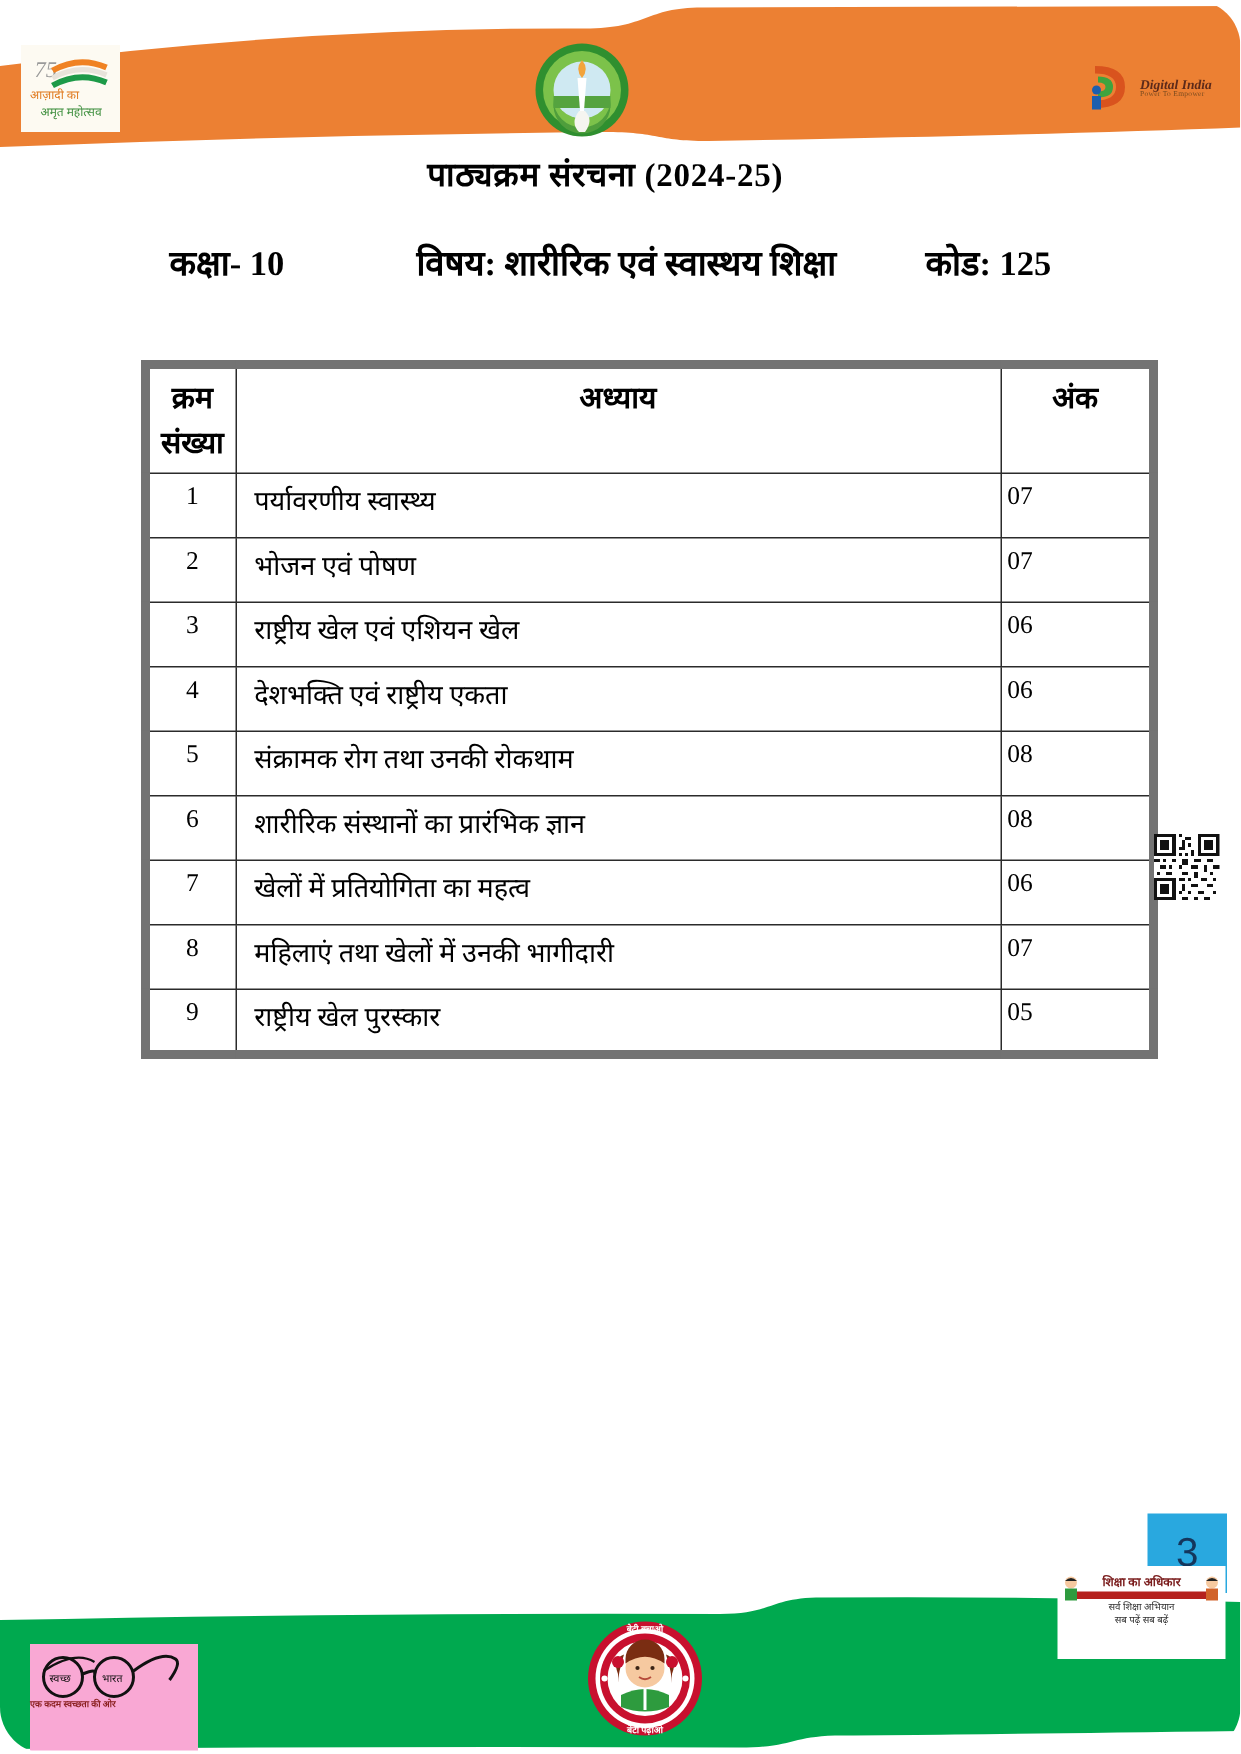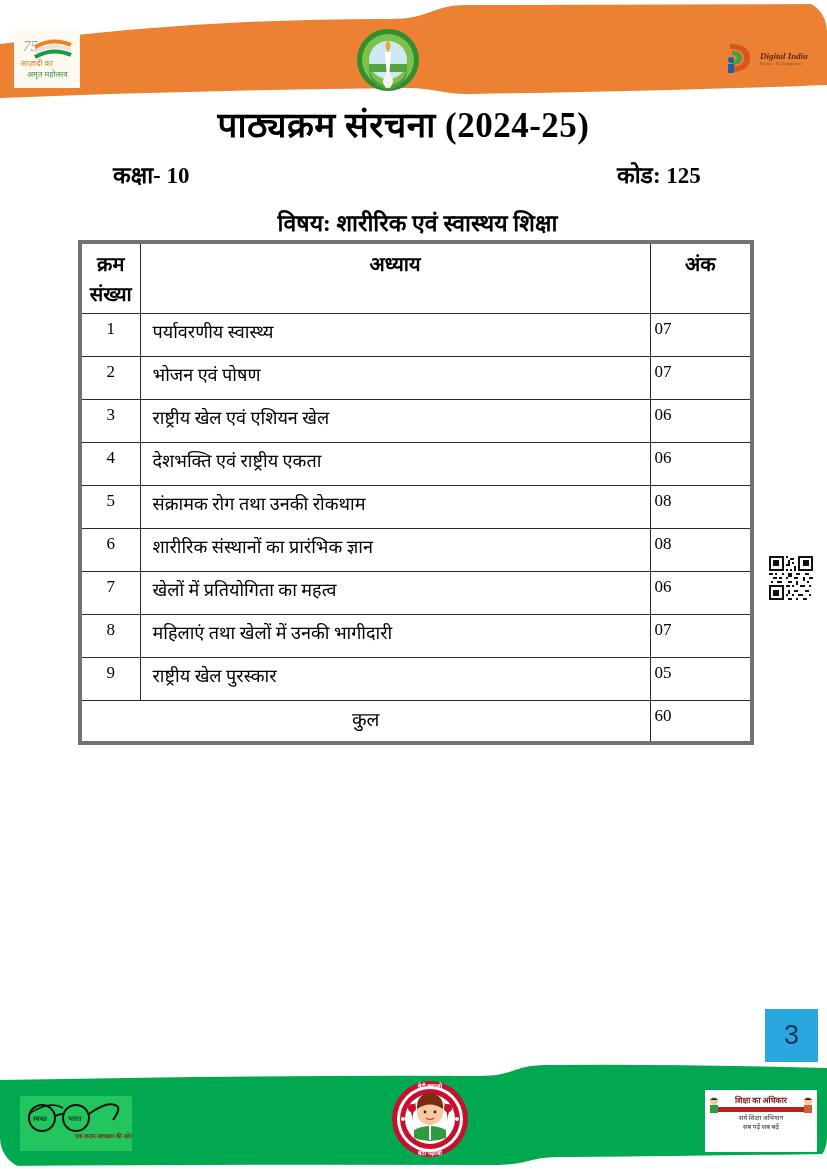--- a/index.html
+++ b/index.html
@@ -16,55 +16,55 @@
 
   
   .azadi-box{left:14px;top:30px;width:66px;height:58px;background:#fdfaf2;display:flex;align-items:center;justify-content:center;}
   .emblem{left:356px;top:26px;width:64px;height:72px;}
   .digital-india{left:726px;top:40px;width:86px;height:38px;display:flex;align-items:center;gap:8px;}
   .di-text{line-height:1.05;}
   .di-title{font-size:9px;font-weight:bold;font-style:italic;color:#5d2a1a;}
   .di-sub{font-size:5px;color:#7a4a1f;letter-spacing:.2px;}
 
   
-  .doc-title{left:0;top:100px;width:807px;text-align:center;font-size:35px;font-weight:bold;letter-spacing:.5px;}
+  .doc-title{left:0;top:100px;width:807px;text-align:center;font-size:22px;font-weight:bold;letter-spacing:.5px;}
   .meta-row{left:0;top:158px;width:827px;height:30px;font-size:23px;font-weight:bold;}
   .meta-class{position:absolute;left:113px;top:0;}
-  .meta-subject{position:absolute;left:260px;top:0;width:315px;text-align:center;margin-top:48px;}
+  .meta-subject{position:absolute;left:260px;top:0;width:315px;text-align:center;}
   .meta-code{position:absolute;left:617px;top:0;}
 
   
-  .syllabus{position:absolute;left:78px;top:240px;width:672px;border-collapse:collapse;table-layout:fixed;border:4px solid #737373;}
+  .syllabus{position:absolute;left:94px;top:240px;width:672px;border-collapse:collapse;table-layout:fixed;border:6px solid #737373;}
   .syllabus td,.syllabus th{border:1px solid #2b2b2b;vertical-align:top;padding:5px 4px 0 4px;font-weight:normal;}
   .col-sn{width:60px;}
   .col-ch{width:510px;}
   .col-mk{width:102px;}
   .syllabus thead th{font-size:20px;font-weight:bold;text-align:center;height:64px;line-height:1.5;}
   .row-data{height:43px;}
   .cell-sn{text-align:center;font-weight:bold;font-size:17px;font-family:"Liberation Serif",serif;}
   .cell-ch{font-size:18px;padding-left:12px !important;}
   .cell-mk{text-align:left;font-size:17px;}
   .row-sum{height:42px;}
   .cell-sum-label{text-align:center;font-size:19px;}
   .row-grand .cell-sum-label,.row-grand .cell-mk{font-weight:bold;font-size:20px;}
 
   
   .qr{left:769px;top:556px;width:44px;height:44px;}
 
   
   .page-num{left:765px;top:1009px;width:53px;height:53px;background:#29a8df;display:flex;align-items:center;justify-content:center;font-size:27px;color:#14365c;font-family:"Liberation Sans",sans-serif;}
 
   
-  .swachh-box{left:20px;top:1096px;width:112px;height:55px;background:#22c55e;text-align:right;padding-top:2px;box-sizing:border-box;}
+  .swachh-box{left:20px;top:1096px;width:112px;height:71px;background:#f9a8d4;text-align:left;padding-top:2px;box-sizing:border-box;}
   .swachh-tag{font-size:6px;color:#8a1f1f;font-weight:bold;margin-top:-2px;}
   .beti-wrap{left:388px;top:1078px;width:84px;height:82px;}
   .beti-text{position:absolute;width:100%;text-align:center;color:#ffffff;font-size:6px;font-weight:bold;}
   .beti-top{top:4px;}
   .beti-bottom{bottom:3px;}
-  .rte-box{left:705px;top:1090px;width:112px;height:62px;background:#ffffff;text-align:center;padding-top:4px;box-sizing:border-box;position:absolute;}
+  .rte-box{left:705px;top:1044px;width:112px;height:62px;background:#ffffff;text-align:center;padding-top:4px;box-sizing:border-box;position:absolute;}
   .rte-title{font-size:8px;font-weight:bold;color:#7a1c1c;}
   .rte-pencil{width:96px;height:5px;background:#b5211e;margin:2px auto 2px auto;border-radius:2px;}
   .rte-line{font-size:6.5px;color:#333;line-height:1.35;}
 </style>
 </head>
 <body>
 
 <div class="page">
 
   <svg class="abs ribbon-top" viewBox="0 0 827 110" preserveAspectRatio="none">
@@ -165,24 +165,20 @@
       </tr>
       <tr class="row-data">
         <td class="cell-sn">8</td>
         <td class="cell-ch">महिलाएं तथा खेलों में उनकी भागीदारी</td>
         <td class="cell-mk">07</td>
       </tr>
       <tr class="row-data">
         <td class="cell-sn">9</td>
         <td class="cell-ch">राष्ट्रीय खेल पुरस्कार</td>
         <td class="cell-mk">05</td>
-      </tr>
-      <tr class="row-sum">
-        <td class="cell-sum-label" colspan="2">कुल</td>
-        <td class="cell-mk">60</td>
       </tr>
     </tbody>
   </table>
 
   <svg class="abs qr" viewBox="0 0 21 21" shape-rendering="crispEdges">
     <rect x="0" y="0" width="21" height="21" fill="#ffffff"></rect>
     <g fill="#111111">
       <rect x="0" y="0" width="7" height="7"></rect>
         <rect x="14" y="0" width="7" height="7"></rect>
         <rect x="0" y="14" width="7" height="7"></rect>

